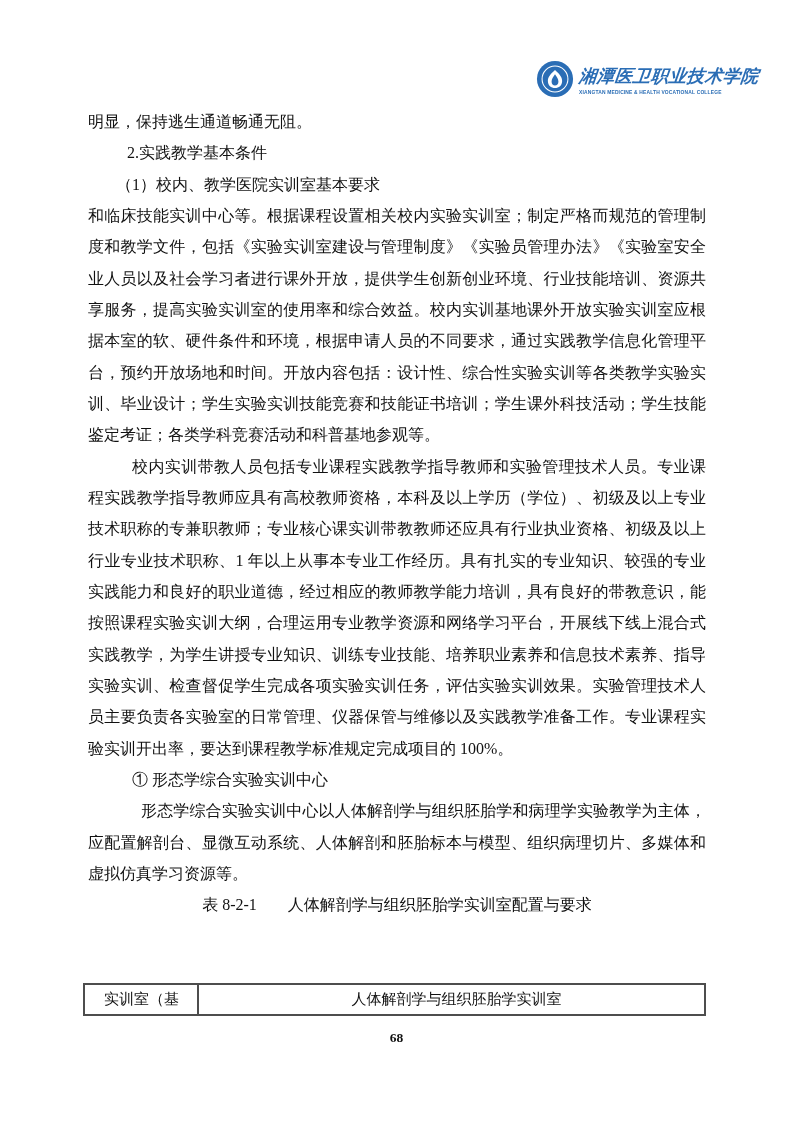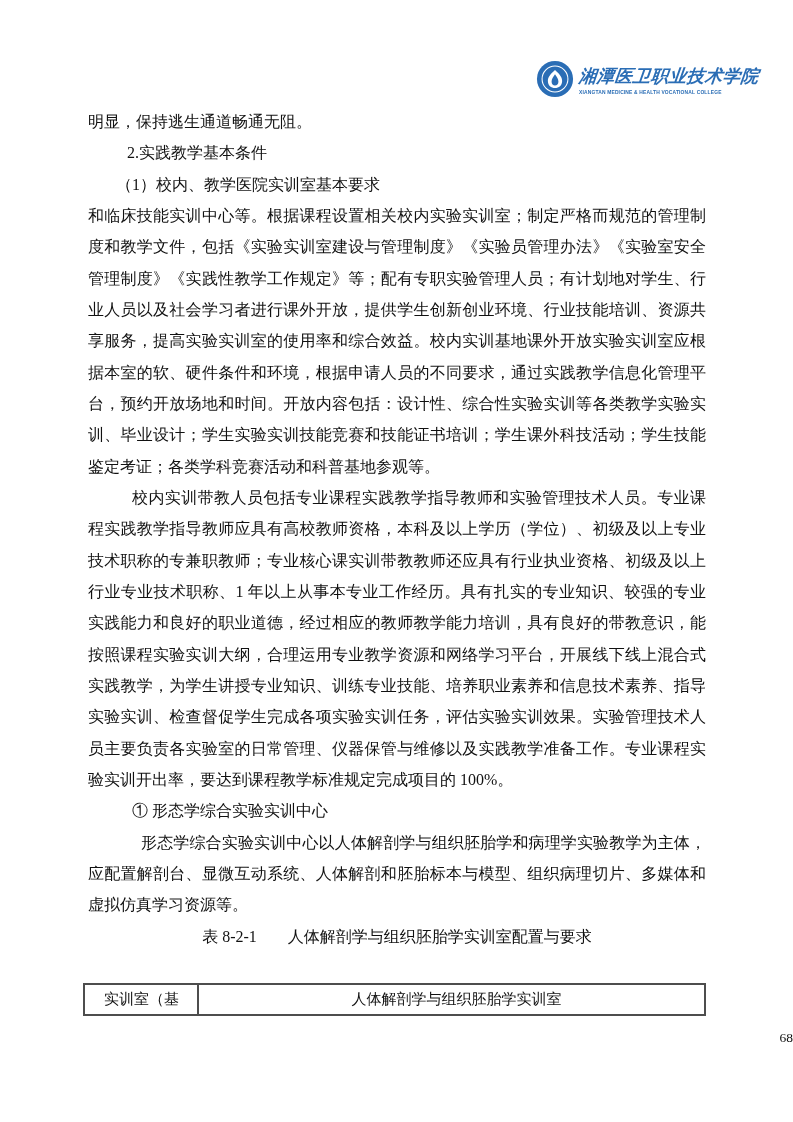--- a/index.html
+++ b/index.html
@@ -103,23 +103,24 @@
   }
   .spec-table .col1 { width: 93px; padding-left: 19px; text-align: left; }
   .spec-table .col2 { text-align: center; padding-left: 10px; }
 
   
   .page-number {
     position: absolute;
     top: 1030px;
     left: 0;
     width: 100%;
-    text-align: right;
+    text-align: center;
     font-size: 13.5px;
     color: #111111;
+    font-weight: bold;
   }
 </style>
 </head>
 <body>
 
 <div class="page">
 
   <div class="logo">
     <svg class="logo-emblem" viewBox="0 0 40 40" xmlns="http://www.w3.org/2000/svg">
       <circle cx="20" cy="20" r="19" fill="#2a6db5"></circle>
@@ -132,21 +133,20 @@
     </div>
   </div>
 
   <div class="content">
     <div class="line plain carryover">明显，保持逃生通道畅通无阻。</div>
     <div class="line plain section-heading">2.实践教学基本条件</div>
     <div class="line plain subsection-heading">（1）校内、教学医院实训室基本要求</div>
     <div class="para1">
         <div class="line">和临床技能实训中心等。根据课程设置相关校内实验实训室；制定严格而规范的管理制</div>
         <div class="line">度和教学文件，包括《实验实训室建设与管理制度》《实验员管理办法》《实验室安全</div>
-        <div class="line">管理制度》《实践性教学工作规定》等；配有专职实验管理人员；有计划地对学生、行</div>
         <div class="line">业人员以及社会学习者进行课外开放，提供学生创新创业环境、行业技能培训、资源共</div>
         <div class="line">享服务，提高实验实训室的使用率和综合效益。校内实训基地课外开放实验实训室应根</div>
         <div class="line">据本室的软、硬件条件和环境，根据申请人员的不同要求，通过实践教学信息化管理平</div>
         <div class="line">台，预约开放场地和时间。开放内容包括：设计性、综合性实验实训等各类教学实验实</div>
         <div class="line">训、毕业设计；学生实验实训技能竞赛和技能证书培训；学生课外科技活动；学生技能</div>
         <div class="line last">鉴定考证；各类学科竞赛活动和科普基地参观等。</div>
       </div>
     <div class="para2">
         <div class="line first">校内实训带教人员包括专业课程实践教学指导教师和实验管理技术人员。专业课</div>
         <div class="line">程实践教学指导教师应具有高校教师资格，本科及以上学历（学位）、初级及以上专业</div>

